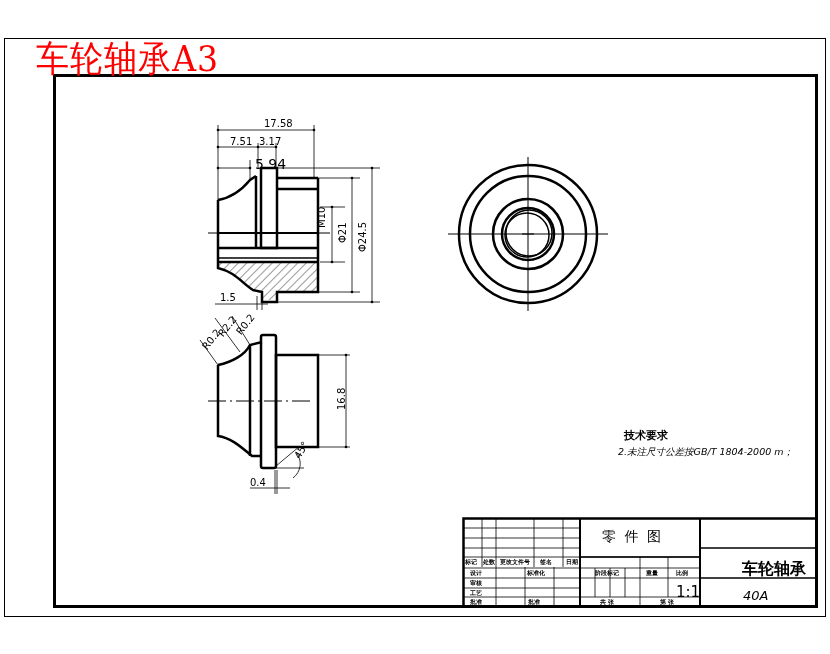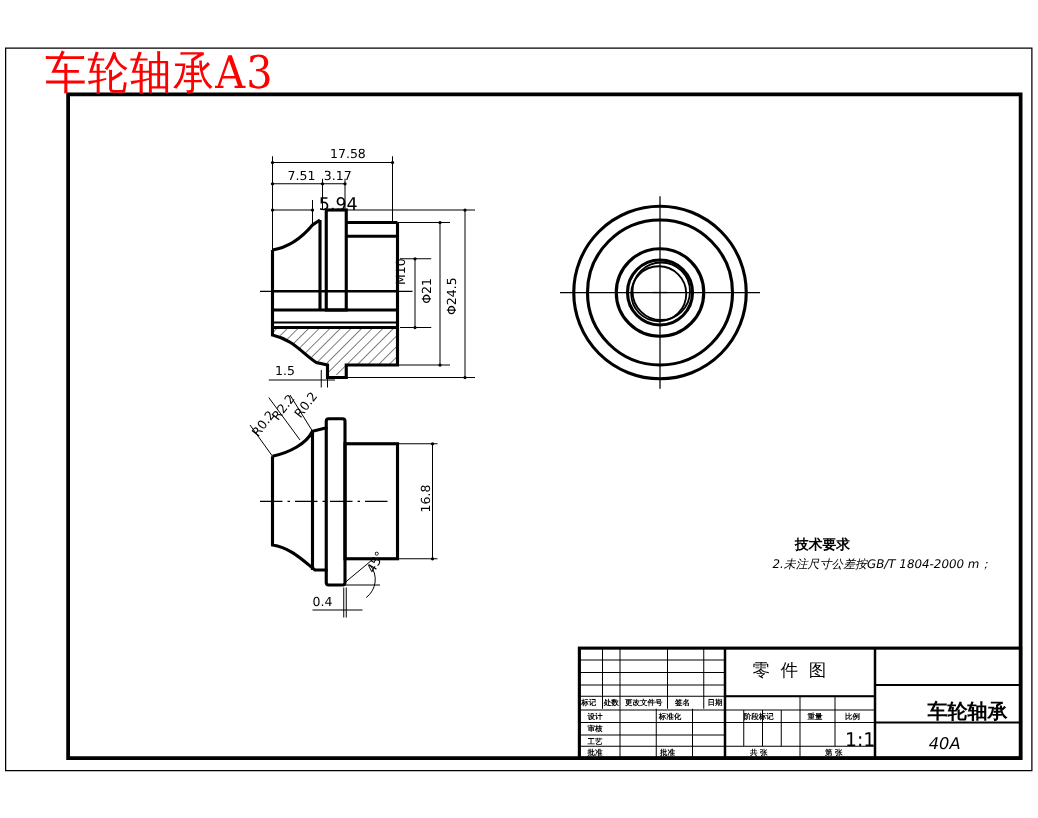--- a/index.html
+++ b/index.html
@@ -4,21 +4,21 @@
 <style>
   html, body { margin:0; padding:0; background:#ffffff; }
   body { width:830px; height:654px; position:relative; overflow:hidden; font-family:"DejaVu Sans", sans-serif; }
   .sheet-title {
     position:absolute; left:36px; top:38px;
     color:#ff0000; font-family:"DejaVu Serif", serif; font-size:36px; line-height:42px;
     letter-spacing:1px; z-index:3; transform:scaleX(0.92); transform-origin:left top;
   }
   svg { position:absolute; left:0; top:0; }
   .tech { position:absolute; left:614px; top:428px; font-size:9.5px; line-height:16px; color:#000; font-style:italic; }
-  .tech .th { font-style:normal; font-weight:bold; margin-left:22px; font-size:11px; }
+  .tech .th { font-style:normal; font-weight:bold; margin-left:10px; font-size:11px; }
   .tb-text { position:absolute; color:#000; white-space:nowrap; }
 </style>
 </head>
 <body>
 
 <div class="sheet-title">车轮轴承A3</div>
 
 <svg width="830" height="654" viewBox="0 0 830 654">
   <defs>
     <pattern id="hatch" patternUnits="userSpaceOnUse" width="6" height="6" patternTransform="rotate(45)">

